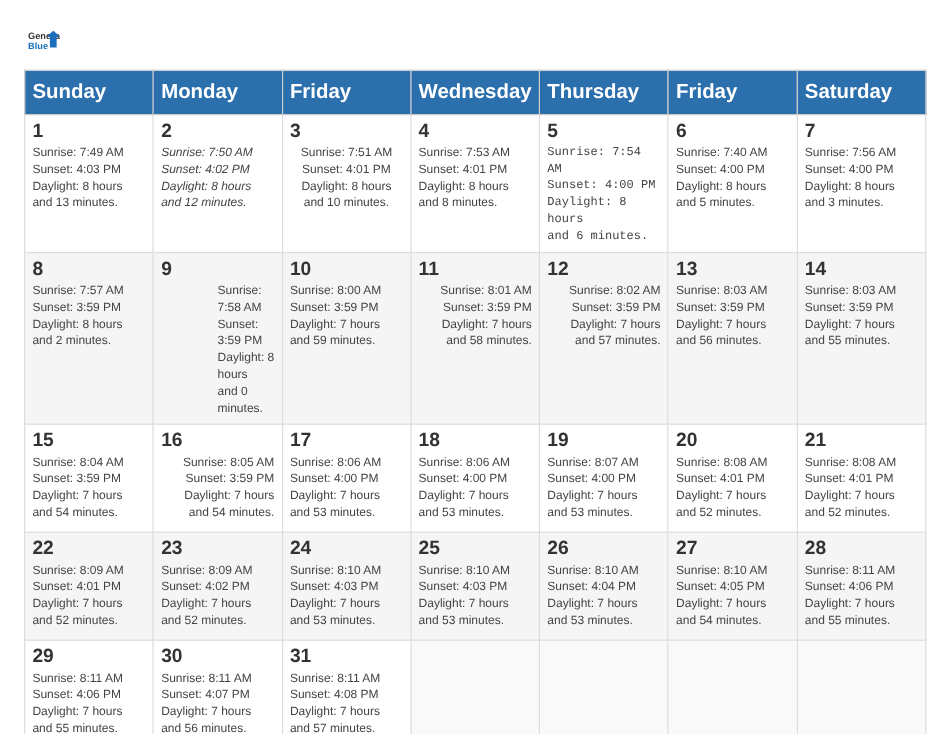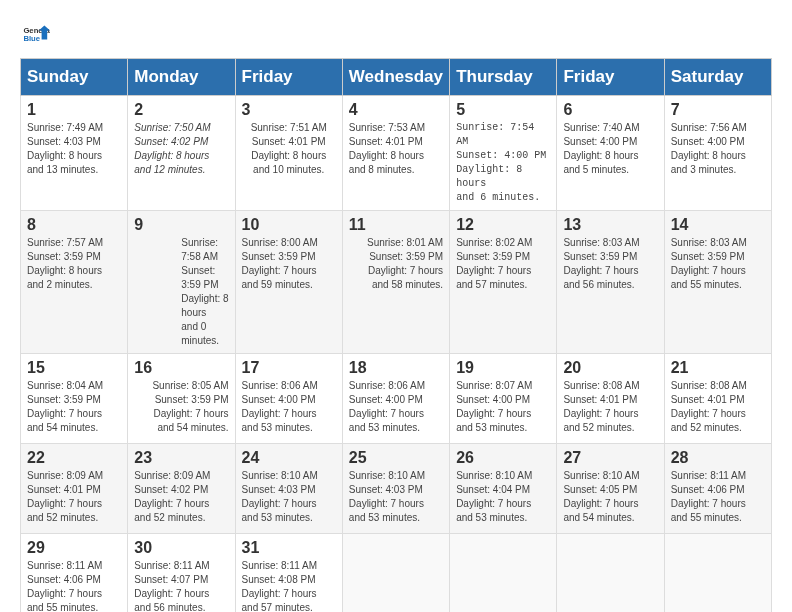--- a/index.html
+++ b/index.html
@@ -193,21 +193,21 @@
         </td>
         <td>
           <span class="day-number">11</span>
           <div class="day-info" style="white-space: pre-line; text-align: right;">Sunrise: 8:01 AM
 Sunset: 3:59 PM
 Daylight: 7 hours
 and 58 minutes.</div>
         </td>
         <td>
           <span class="day-number">12</span>
-          <div class="day-info" style="white-space: pre-line;">Sunrise: 8:02 AM
+          <div class="day-info" style="white-space: pre-line; text-align: right;">Sunrise: 8:02 AM
 Sunset: 3:59 PM
 Daylight: 7 hours
 and 57 minutes.</div>
         </td>
         <td>
           <span class="day-number">13</span>
           <div class="day-info" style="white-space: pre-line;">Sunrise: 8:03 AM
 Sunset: 3:59 PM
 Daylight: 7 hours
 and 56 minutes.</div>

